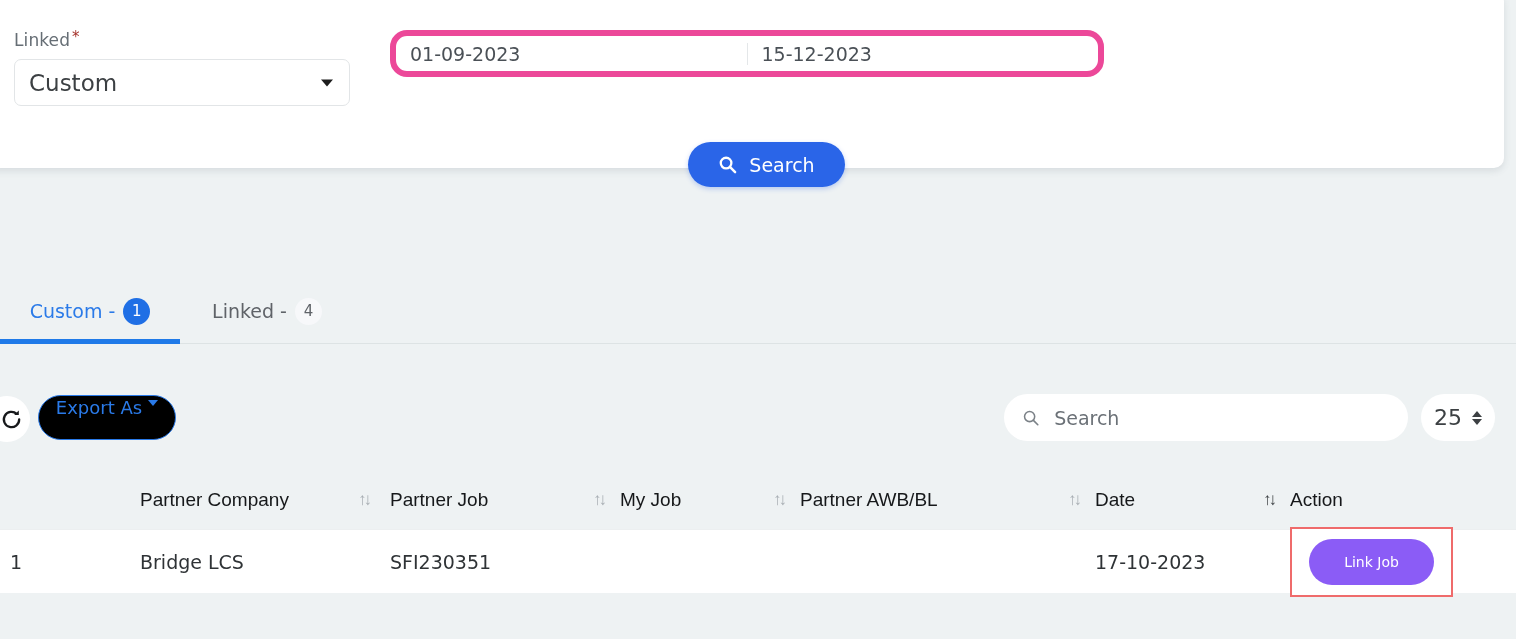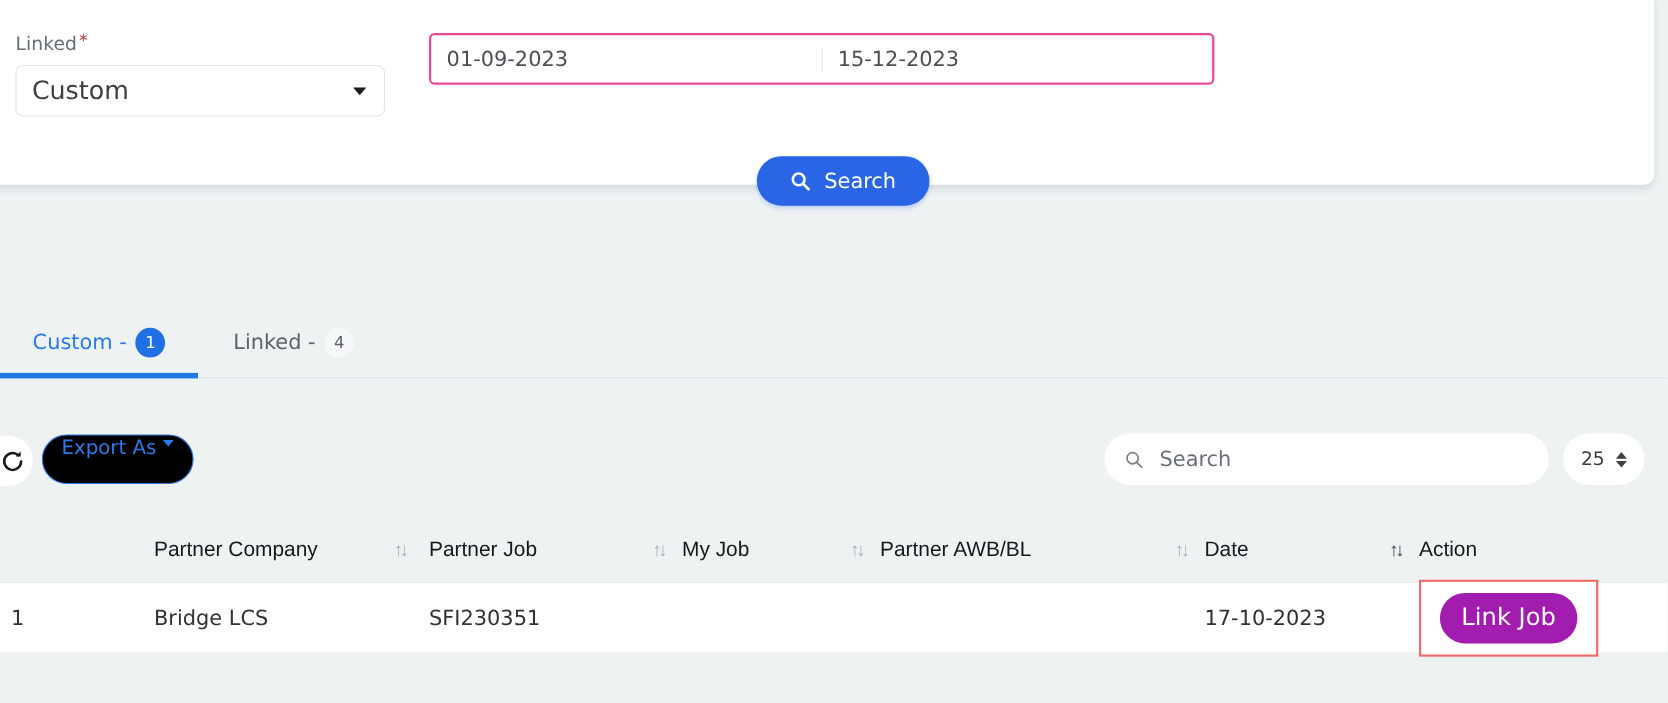--- a/index.html
+++ b/index.html
@@ -72,22 +72,22 @@
     width: 0; height: 0;
     border-left: 6px solid transparent;
     border-right: 6px solid transparent;
     border-top: 7px solid #1d1d1d;
   }
 
   .daterange {
     display: flex;
     width: 714px;
     height: 47px;
-    border: 2px solid #ec4899;
-    border-radius: 5px;
+    border: 6px solid #ec4899;
+    border-radius: 17px;
     background: #fff;
     box-sizing: border-box;
     overflow: hidden;
     align-items: center;
   }
   .date-input {
     flex: 1;
     display: flex;
     align-items: center;
     padding: 0 14px;
@@ -252,21 +252,21 @@
     top: 394px;
     width: 74px;
     height: 47px;
     background: #fff;
     border-radius: 24px;
     display: flex;
     align-items: center;
     justify-content: center;
     gap: 10px;
     cursor: pointer;
-    font-size: 17px;
+    font-size: 22px;
     color: #3c4043;
     font-family: "DejaVu Sans", sans-serif;
     box-sizing: border-box;
   }
   .stepper {
     display: flex;
     flex-direction: column;
     gap: 2px;
     line-height: 0;
   }
@@ -343,23 +343,23 @@
     justify-content: center;
     padding: 10px 17px;
     border: 2px solid #ef6b6b;
     background: #fff;
   }
   .link-job-btn {
     width: 125px;
     height: 46px;
     border: none;
     border-radius: 24px;
-    background: #a21caf;
+    background: #8b5cf6;
     color: #fff;
-    font-size: 22px;
+    font-size: 14px;
     font-family: "DejaVu Sans", sans-serif;
     cursor: pointer;
   }
 
   .bottom-strip {
     position: absolute;
     left: 0;
     top: 622px;
     width: 1516px;
     height: 17px;

